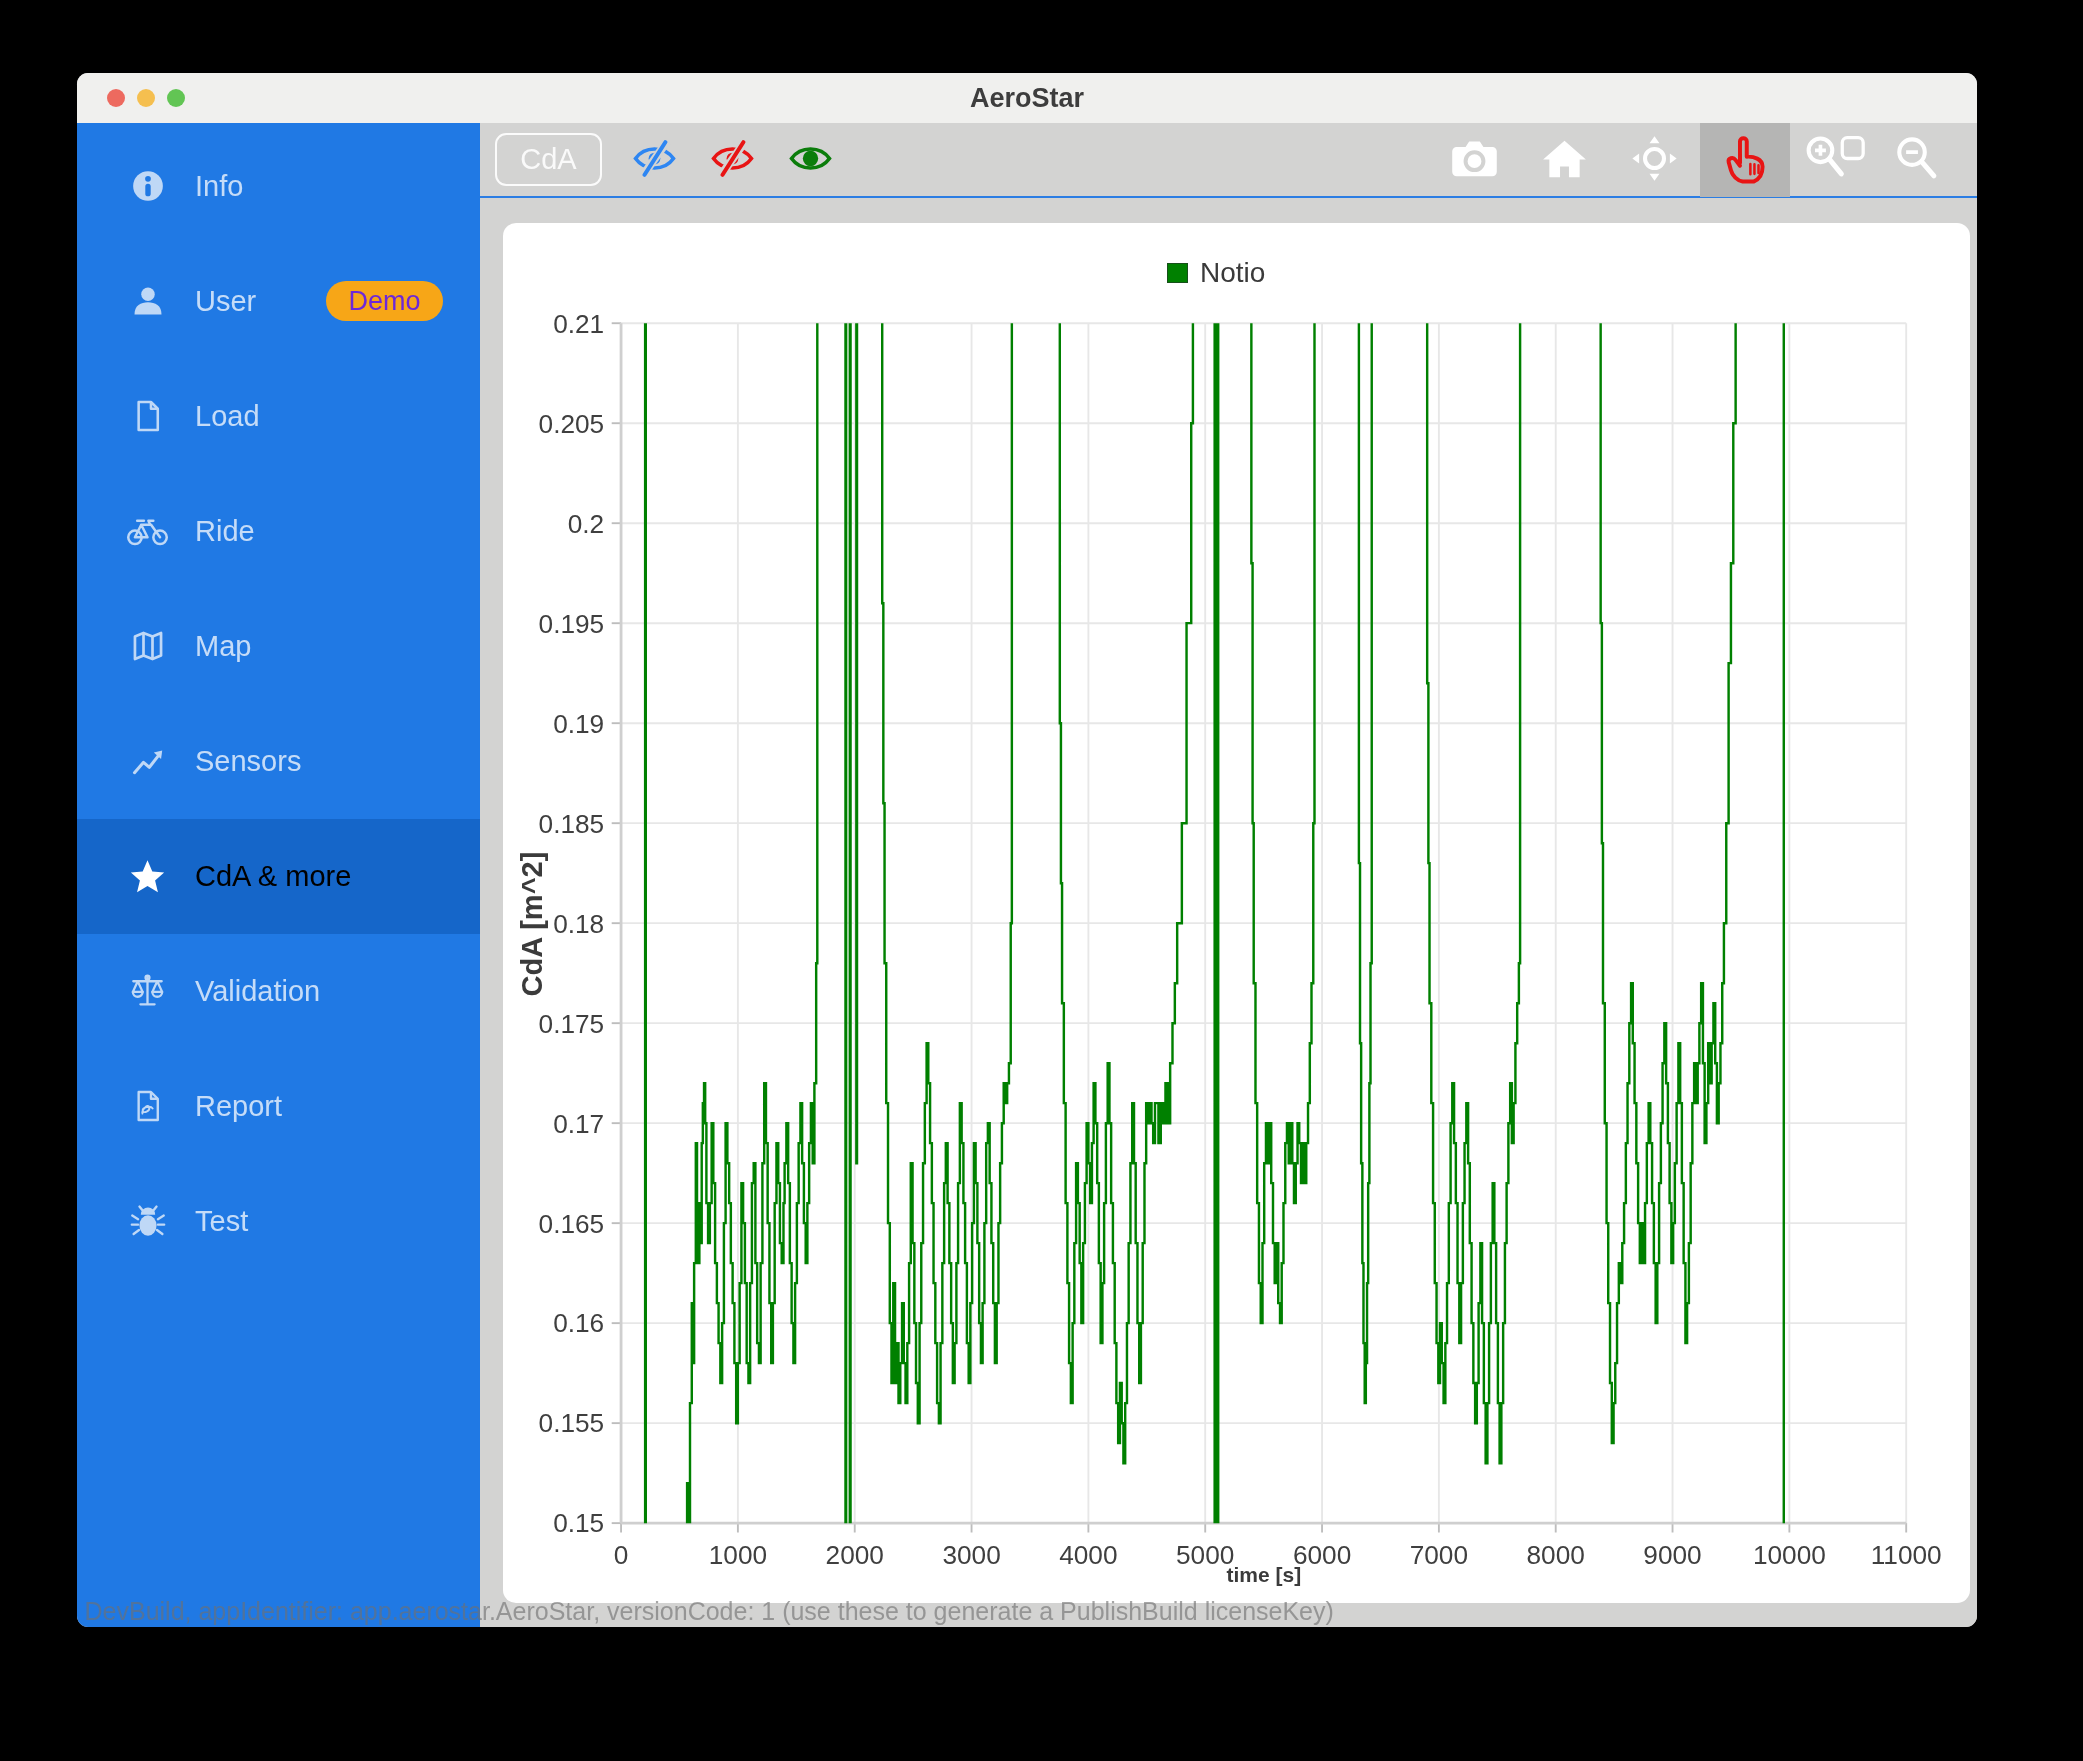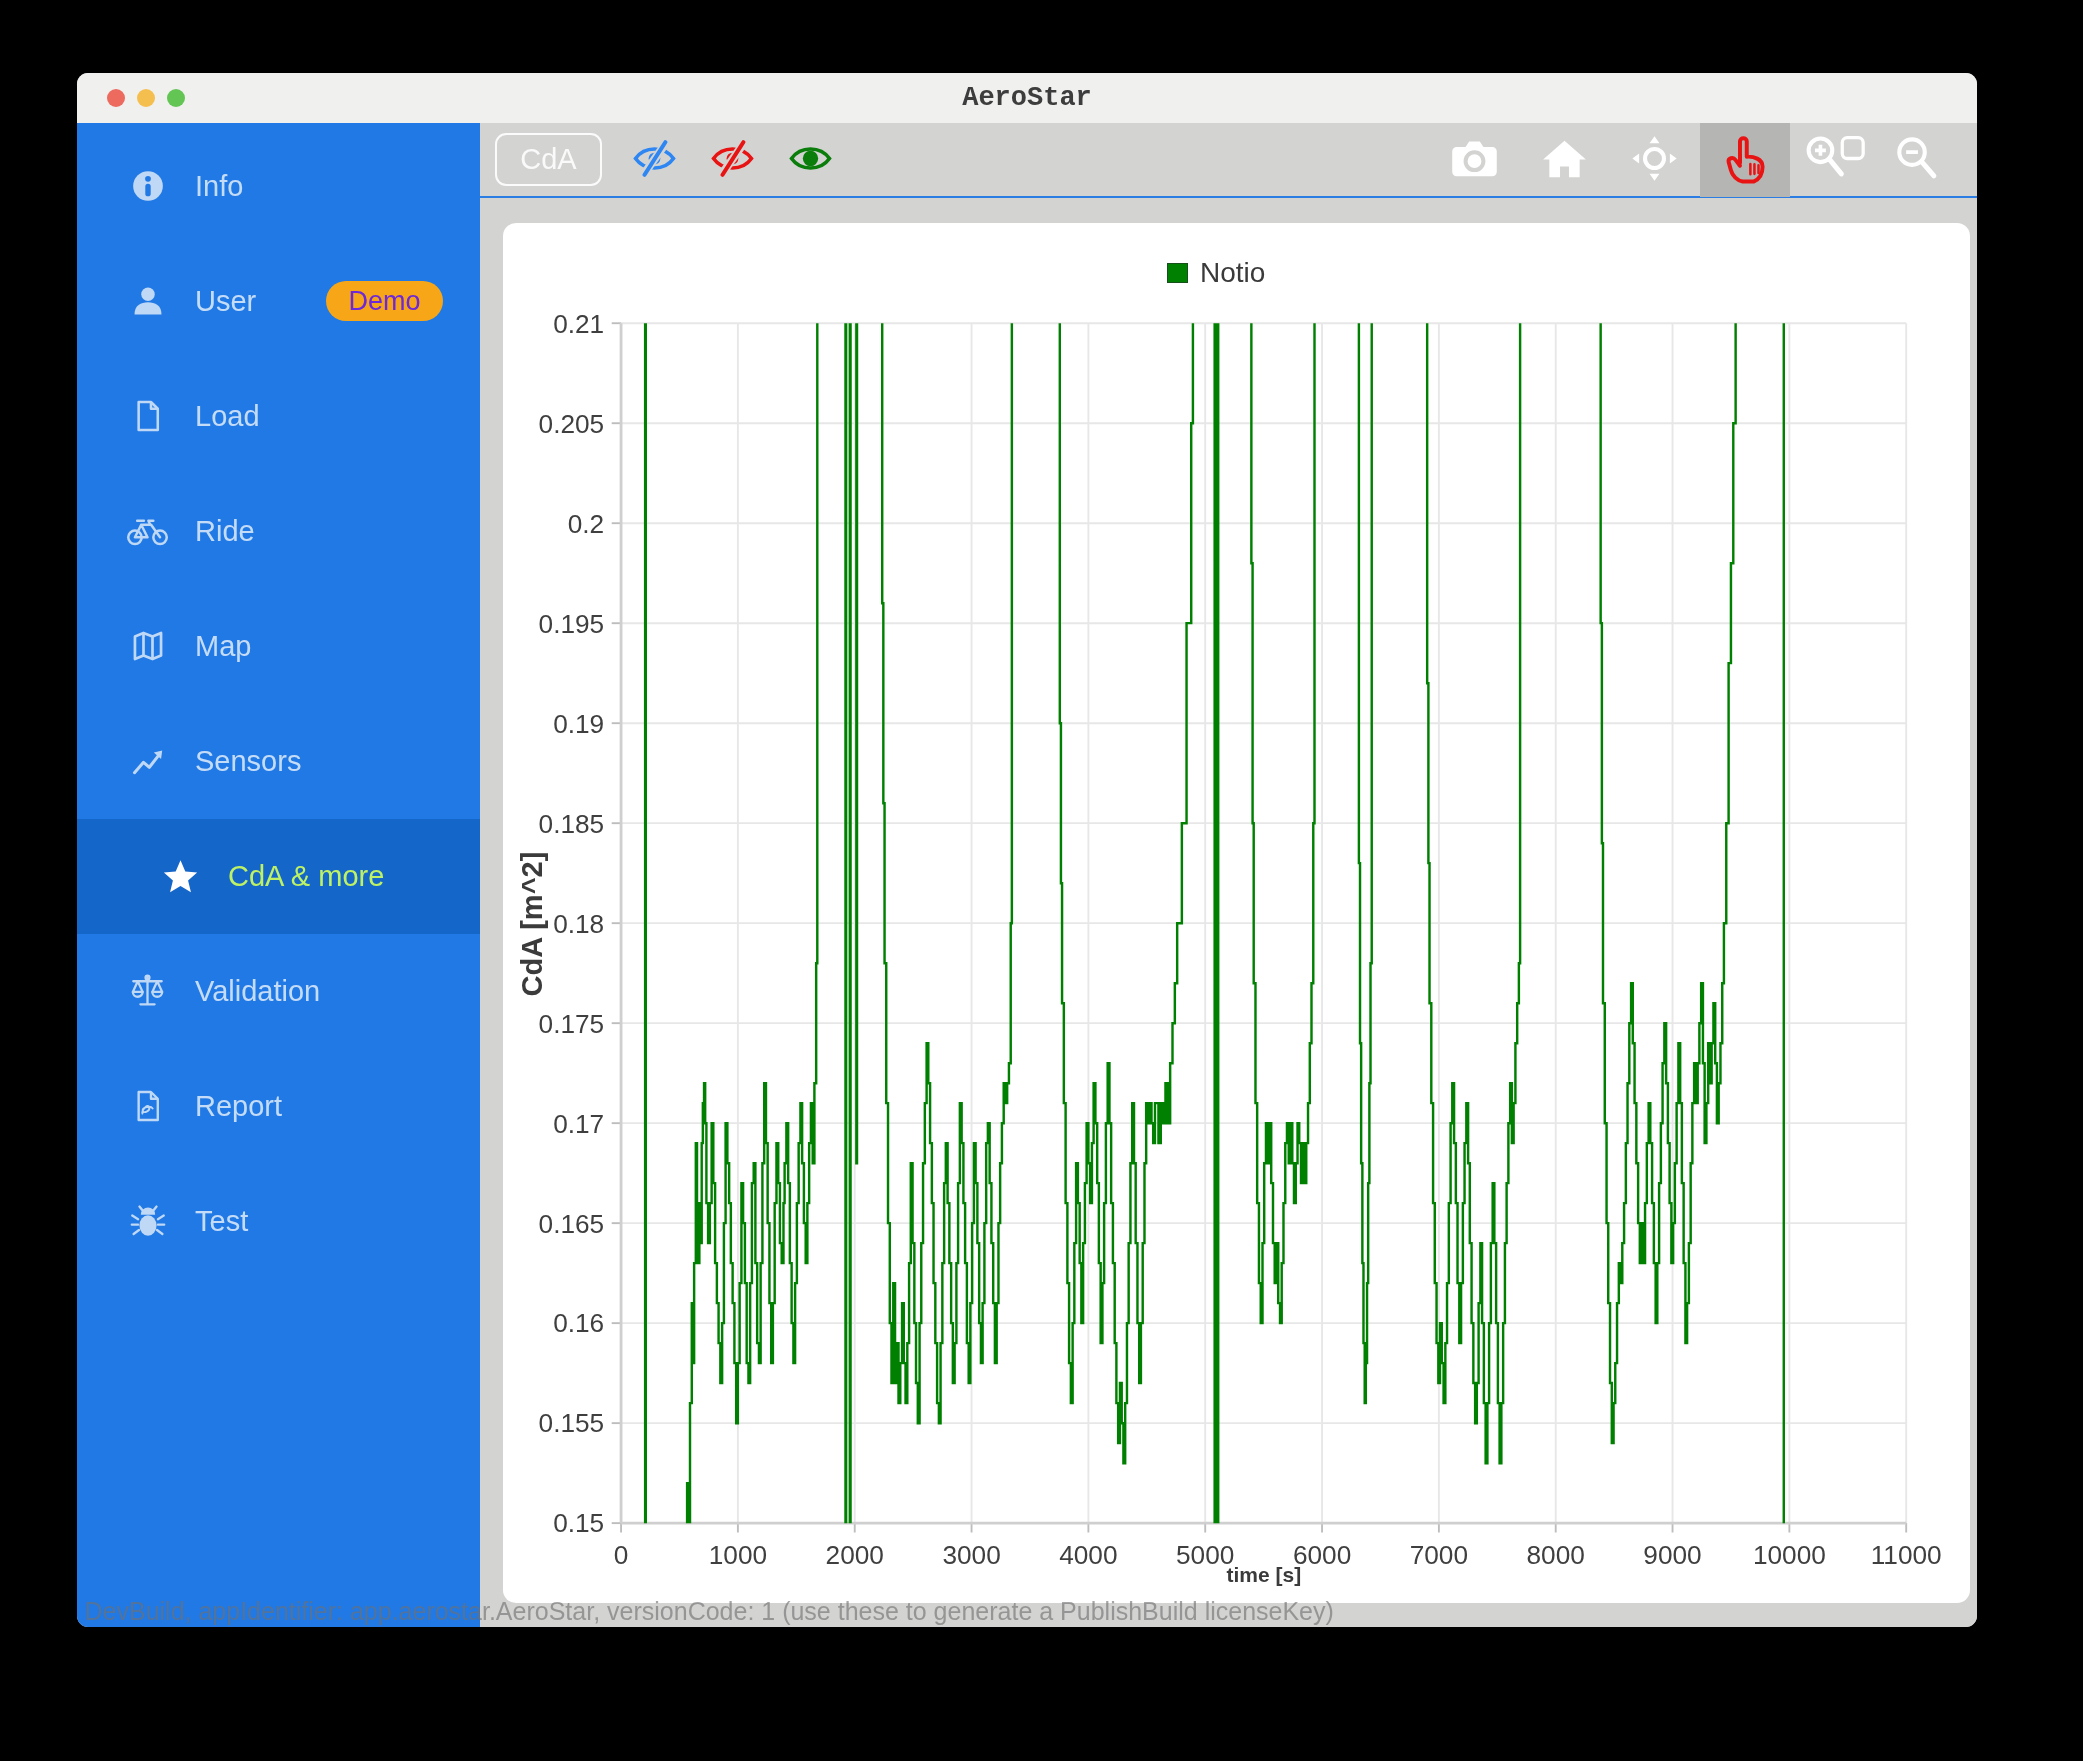--- a/index.html
+++ b/index.html
@@ -12,32 +12,32 @@
           box-shadow:0 28px 84px rgba(0,0,0,.6);}
 
   
   .titlebar{height:50px;background:#f0f0ee;position:relative;
             display:flex;align-items:center;justify-content:center;}
   .traffic{position:absolute;left:30px;top:0;height:100%;display:flex;gap:12px;align-items:center;}
   .tl{width:18px;height:18px;border-radius:50%;}
   .tl.red{background:#ed6a5f;}
   .tl.yellow{background:#f5bf4f;}
   .tl.green{background:#62c554;}
-  .win-title{font-size:27px;font-weight:700;color:#3d3d3d;font-family:Liberation Mono, monospace;}
+  .win-title{font-size:27px;font-weight:700;color:#3d3d3d;}
 
   
   .body-row{display:flex;height:1505px;}
 
   
   .sidebar{width:403px;background:#2079e4;padding-top:5.6px;flex:none;position:relative;}
   .side-item{height:115px;display:flex;align-items:center;color:rgba(255,255,255,.74);
              font-size:29px;cursor:default;}
   .side-item .ico{width:43px;margin-left:49px;display:flex;justify-content:center;align-items:center;flex:none;}
   .side-item .lbl{margin-left:26px;white-space:nowrap;}
-  .side-item.selected{background:#1566c9;color:#bef264;padding-left:33px;}
+  .side-item.selected{background:#1566c9;color:#000000;}
   .badge{margin-left:auto;margin-right:37px;background:#f7a617;color:#6d28d9;
          font-size:27px;padding:4.7px 22.5px;border-radius:20.6px;}
 
   
   .right-col{flex:1;display:flex;flex-direction:column;min-width:0;}
   .toolbar{height:75px;background:#d3d3d2;border-bottom:2.8px solid #2b7de3;
            display:flex;align-items:center;flex:none;justify-content:space-between;}
   .cda-btn{margin-left:15px;width:107px;height:53px;border:2.8px solid #fbfbfb;border-radius:11.2px;
            color:#fafafa;font-size:29px;display:flex;align-items:center;justify-content:center;}
   .eye-btn{margin-left:26px;display:flex;align-items:center;justify-content:center;width:52px;height:75px;}

